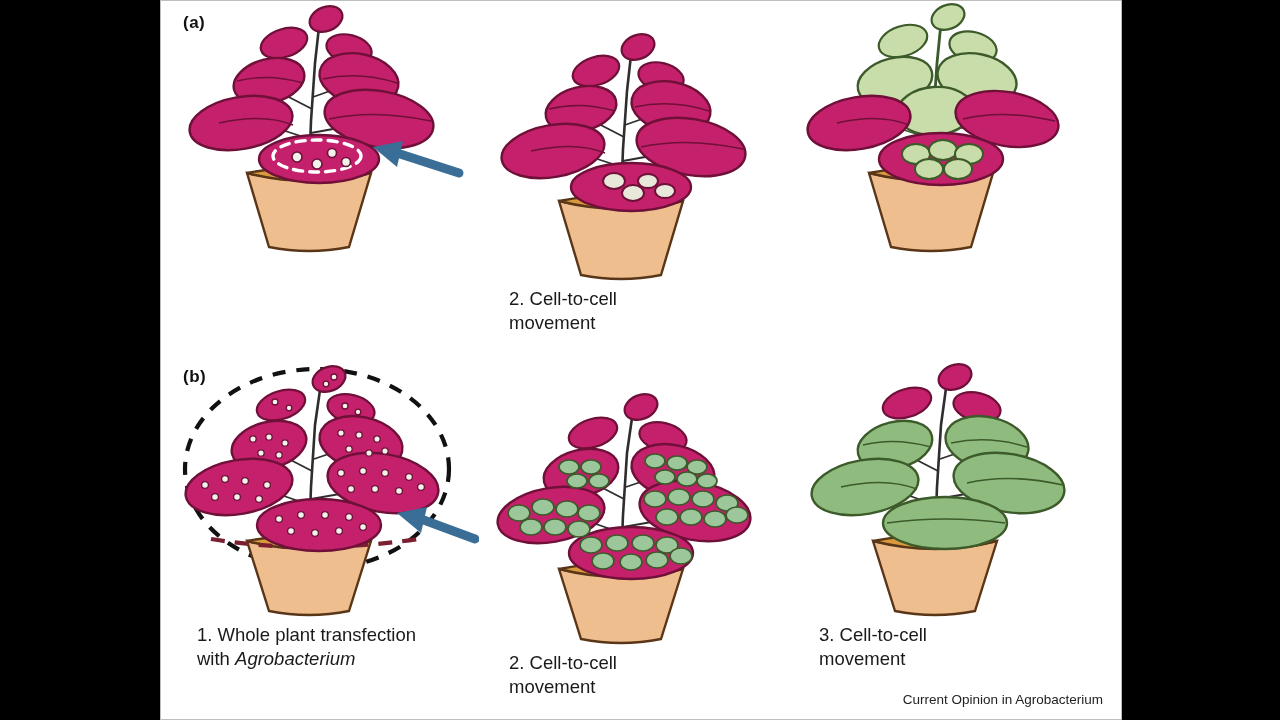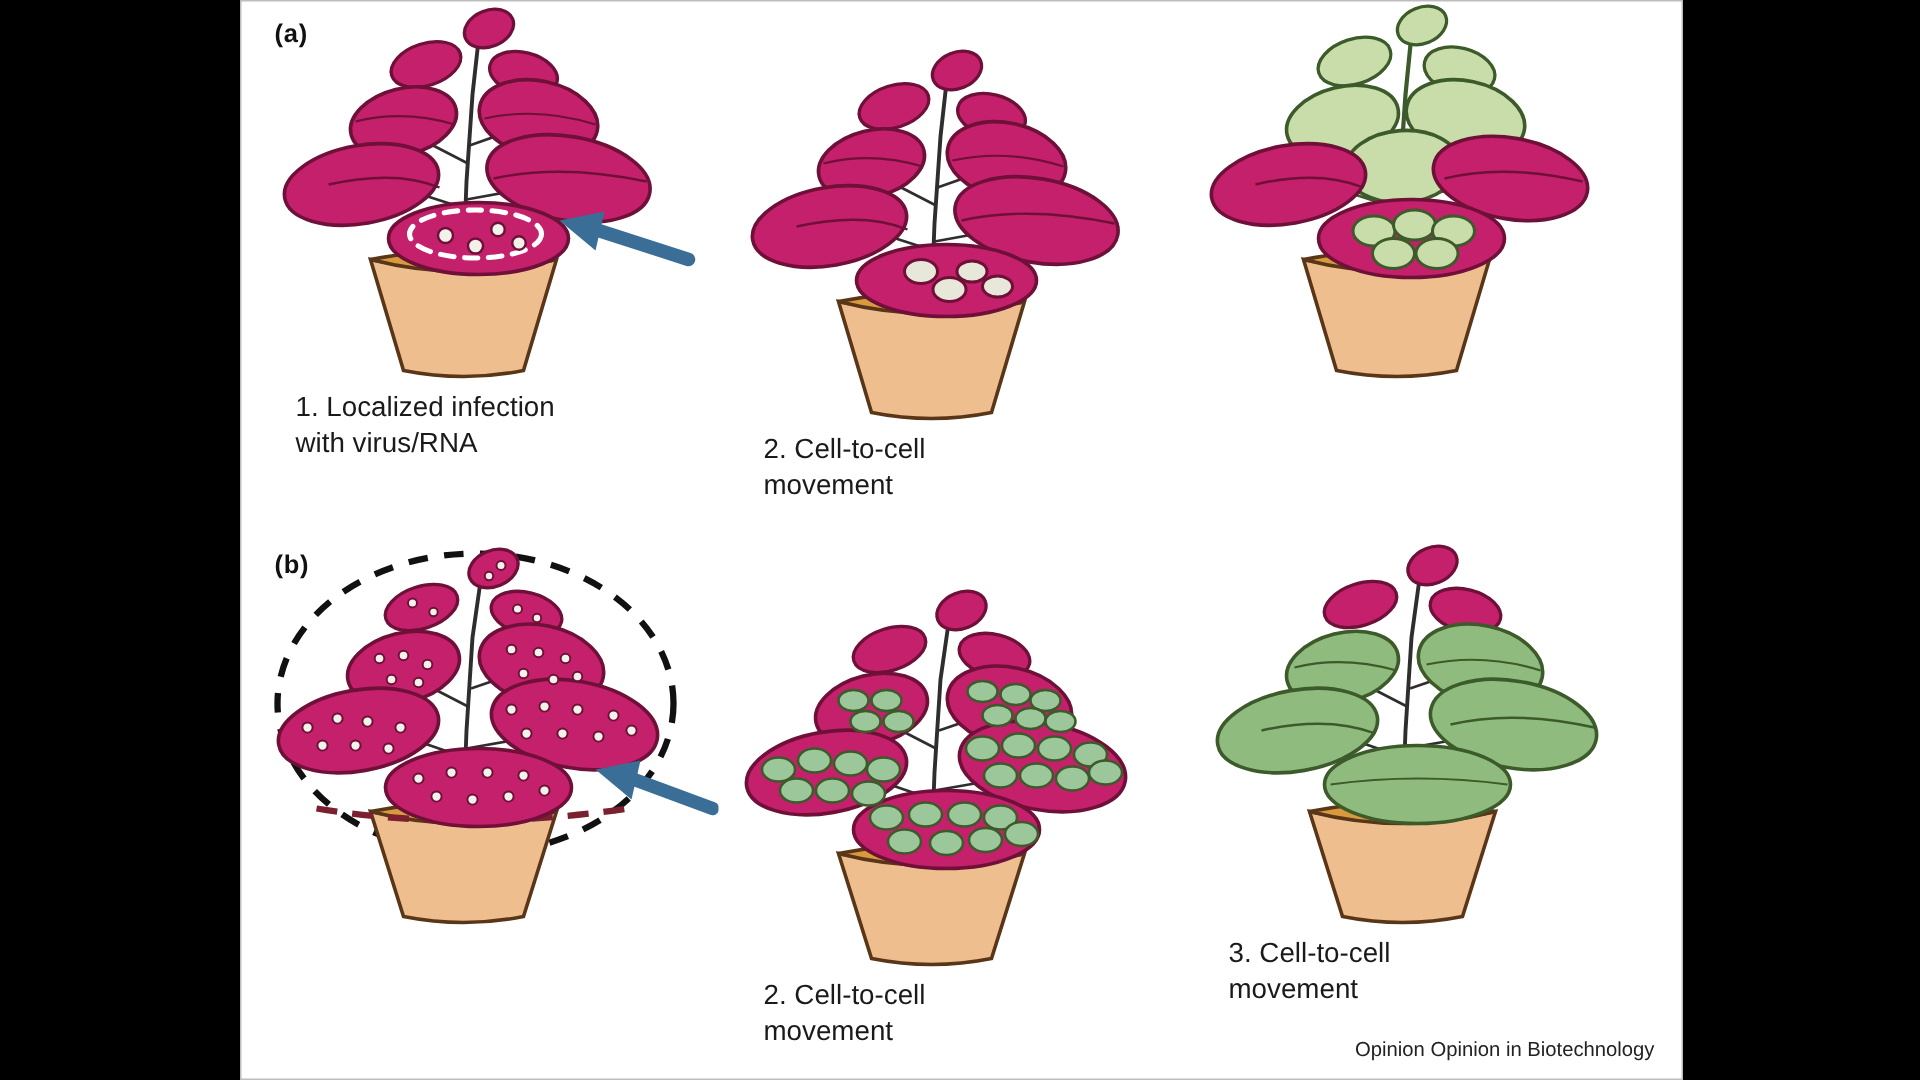--- a/index.html
+++ b/index.html
@@ -70,22 +70,20 @@
               <circle cx="163" cy="152" r="4.5" fill="#F2F2EA" stroke="#6E1038" stroke-width="1.6"></circle>
               <circle cx="177" cy="161" r="4.5" fill="#F2F2EA" stroke="#6E1038" stroke-width="1.6"></circle>
             </g>
 
             <g>
               <path d="M290 172 L228 152" stroke="#3A6E96" stroke-width="9" stroke-linecap="round" fill="none"></path>
               <path d="M204 146 L234 140 L228 166 Z" fill="#3A6E96"></path>
             </g>
           </svg>
         </div>
-        <div class="caption">1. Localized infection
-with virus/RNA</div>
       </div>
 
       <div class="panel p2">
         <div class="art">
           <svg viewBox="0 0 310 262" xmlns="http://www.w3.org/2000/svg">
             <path d="M78 172 L100 246 Q140 254 180 246 L202 172 Q140 186 78 172 Z" fill="#EFBE8E" stroke="#5A3618" stroke-width="2.4"></path>
             <path d="M78 172 Q140 188 202 172 Q140 160 78 172 Z" fill="#D99A3E" stroke="#5A3618" stroke-width="2.4"></path>
             <path d="M140 172 L142 120 L146 62 L150 26" fill="none" stroke="#2E2E2E" stroke-width="2.6"></path>
             <path d="M143 108 L112 92" fill="none" stroke="#2E2E2E" stroke-width="1.8"></path>
             <path d="M144 96 L178 84" fill="none" stroke="#2E2E2E" stroke-width="1.8"></path>
@@ -212,20 +210,22 @@
                 <circle cx="146" cy="174" r="3.4"></circle>
                 <circle cx="170" cy="172" r="3.4"></circle>
                 <circle cx="194" cy="168" r="3.4"></circle>
             </g>
             <g>
               <path d="M306 180 L252 160" stroke="#3A6E96" stroke-width="9" stroke-linecap="round" fill="none"></path>
               <path d="M228 154 L258 148 L252 174 Z" fill="#3A6E96"></path>
             </g>
           </svg>
         </div>
+        <div class="caption cap-b"><span>1. Whole plant transfection
+with </span><span class="ital">Agrobacterium</span></div>
       </div>
 
       <div class="panel p2">
         <div class="art">
           <svg viewBox="0 0 310 262" xmlns="http://www.w3.org/2000/svg">
             <path d="M78 182 L100 252 Q140 260 180 252 L202 182 Q140 196 78 182 Z" fill="#EFBE8E" stroke="#5A3618" stroke-width="2.4"></path>
             <path d="M78 182 Q140 198 202 182 Q140 170 78 182 Z" fill="#D99A3E" stroke="#5A3618" stroke-width="2.4"></path>
             <path d="M140 182 L142 128 L146 66 L152 24" fill="none" stroke="#2E2E2E" stroke-width="2.6"></path>
             <path d="M143 112 L112 96" fill="none" stroke="#2E2E2E" stroke-width="1.8"></path>
             <path d="M145 100 L180 88" fill="none" stroke="#2E2E2E" stroke-width="1.8"></path>
@@ -305,15 +305,15 @@
             <path d="M72 86 Q104 78 140 88" fill="none" stroke="#3C5A2A" stroke-width="1.4"></path>
             <path d="M160 84 Q198 76 236 88" fill="none" stroke="#3C5A2A" stroke-width="1.4"></path>
             <path d="M96 164 Q154 156 214 164" fill="none" stroke="#3C5A2A" stroke-width="1.4"></path>
           </svg>
         </div>
         <div class="caption cap-b">3. Cell-to-cell
 movement</div>
       </div>
     </div>
 
-    <div class="credit">Opinion Opinion in Biotechnology</div>
+    <div class="credit">Current Opinion in Agrobacterium</div>
   </div>
 </div>
 
 </body></html>

